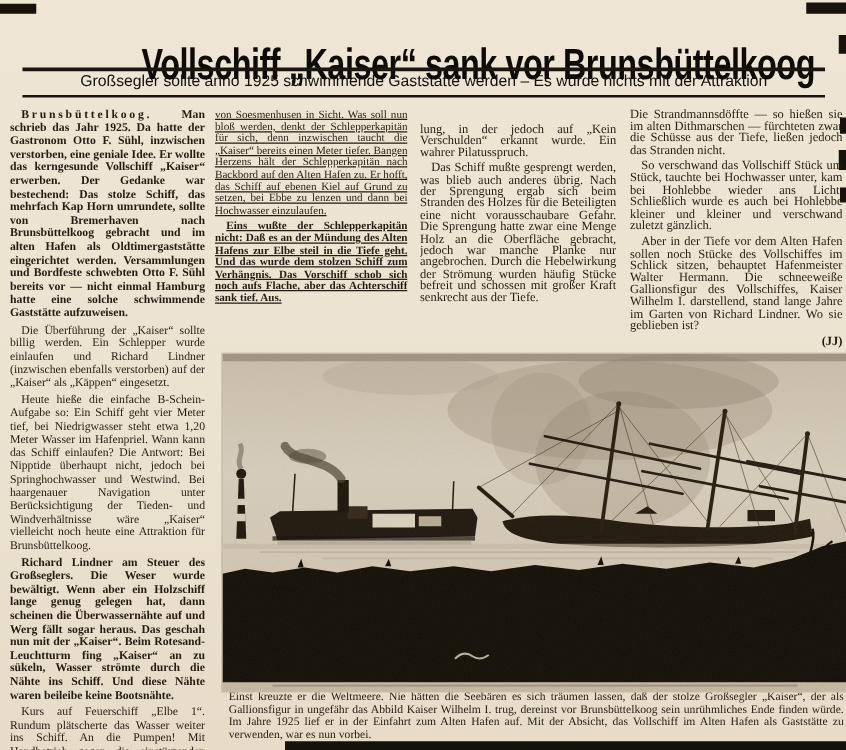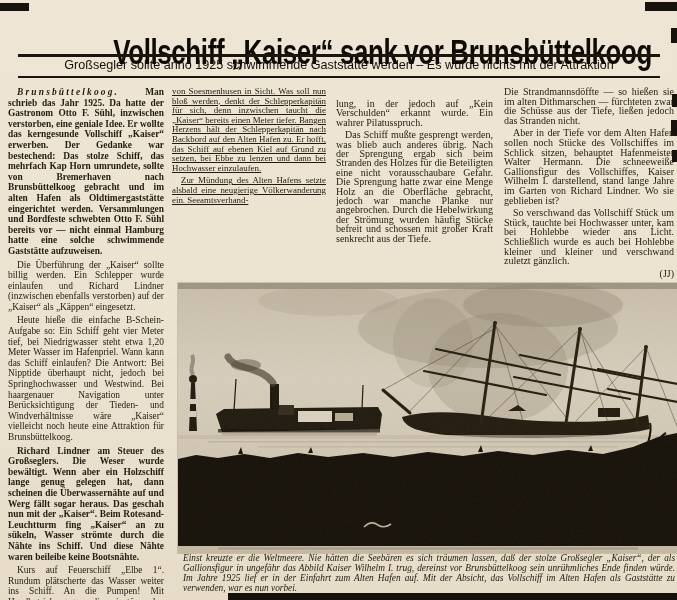--- a/index.html
+++ b/index.html
@@ -31,27 +31,27 @@
     font-size:12.6px;color:#14100a;
   }
   .col{position:absolute;top:87px;text-align:justify;overflow:hidden;}
   .col p{margin:0 0 3px 0;text-indent:9px;}
   .col p.ni{text-indent:0;}
   .col p.b{font-weight:bold;}
   .col1{left:8px;width:156px;height:513px;font-size:9.4px;line-height:10.6px;}
   .col2{left:172px;width:154px;height:196px;font-size:8.9px;line-height:9.6px;text-decoration:underline;}
   .col3{left:336px;width:157px;height:196px;font-size:10px;line-height:9.4px;margin-top:12px;}
   .col4{left:504px;width:170px;height:196px;font-size:10px;line-height:9.6px;}
-  .lead{font-weight:bold;letter-spacing:2.2px;margin-right:5px;font-style:italic;}
-  .sig{float:right;font-weight:normal;}
+  .lead{font-weight:bold;letter-spacing:2.2px;margin-right:5px;}
+  .sig{float:right;font-weight:bold;}
   .photo{position:absolute;left:178px;top:283px;width:499px;height:270px;
          box-shadow:0 0 0 1px rgba(140,125,100,.35);}
   .caption{
     position:absolute;left:183px;top:554px;width:492px;height:40px;overflow:hidden;
-    font-style:italic;font-size:9.3px;line-height:9.9px;color:#262017;text-align:justify;
+    font-size:9.3px;line-height:9.9px;color:#262017;text-align:justify;
   }
   .bottom-bar{position:absolute;left:228px;top:593px;width:449px;height:7px;background:#15110b;}
 </style>
 </head>
 <body>
 
 <div class="mark tl"></div>
 <div class="mark tr"></div>
 <div class="mark r1"></div>
 <div class="mark r2"></div>
@@ -66,32 +66,32 @@
 <div class="col col1">
   <p class="b"><span class="lead">Brunsbüttelkoog.</span> <span>Man schrieb das Jahr 1925. Da hatte der Gastronom Otto F. Sühl, inzwischen verstorben, eine geniale Idee. Er wollte das kerngesunde Vollschiff „Kaiser“ erwerben. Der Gedanke war bestechend: Das stolze Schiff, das mehrfach Kap Horn umrundete, sollte von Bremerhaven nach Brunsbüttelkoog gebracht und im alten Hafen als Oldtimergaststätte eingerichtet werden. Versammlungen und Bordfeste schwebten Otto F. Sühl bereits vor — nicht einmal Hamburg hatte eine solche schwimmende Gaststätte aufzuweisen.</span></p>
   <p>Die Überführung der „Kaiser“ sollte billig werden. Ein Schlepper wurde einlaufen und Richard Lindner (inzwischen ebenfalls verstorben) auf der „Kaiser“ als „Käppen“ eingesetzt.</p>
   <p>Heute hieße die einfache B-Schein-Aufgabe so: Ein Schiff geht vier Meter tief, bei Niedrigwasser steht etwa 1,20 Meter Wasser im Hafenpriel. Wann kann das Schiff einlaufen? Die Antwort: Bei Nipptide überhaupt nicht, jedoch bei Springhochwasser und Westwind. Bei haargenauer Navigation unter Berücksichtigung der Tieden- und Windverhältnisse wäre „Kaiser“ vielleicht noch heute eine Attraktion für Brunsbüttelkoog.</p>
   <p class="b">Richard Lindner am Steuer des Großseglers. Die Weser wurde bewältigt. Wenn aber ein Holzschiff lange genug gelegen hat, dann scheinen die Überwassernähte auf und Werg fällt sogar heraus. Das geschah nun mit der „Kaiser“. Beim Rotesand-Leuchtturm fing „Kaiser“ an zu sükeln, Wasser strömte durch die Nähte ins Schiff. Und diese Nähte waren beileibe keine Bootsnähte.</p>
   <p>Kurs auf Feuerschiff „Elbe 1“. Rundum plätscherte das Wasser weiter ins Schiff. An die Pumpen! Mit Handbetrieb gegen die einstürzenden Wasserkaskaden? Zudem herrschte in der Elbmündung rauhe See. Doch schließlich kommt der Leuchtturm</p>
 </div>
 
 <div class="col col2">
   <p class="ni">von Soesmenhusen in Sicht. Was soll nun bloß werden, denkt der Schlepperkapitän für sich, denn inzwischen taucht die „Kaiser“ bereits einen Meter tiefer. Bangen Herzens hält der Schlepperkapitän nach Backbord auf den Alten Hafen zu. Er hofft, das Schiff auf ebenen Kiel auf Grund zu setzen, bei Ebbe zu lenzen und dann bei Hochwasser einzulaufen.</p>
-  <p>Zur Mündung des Alten Hafens setzte alsbald eine neugierige Völkerwanderung ein. Seeamtsverhand-</p>
+  <p class="b">Eins wußte der Schlepperkapitän nicht: Daß es an der Mündung des Alten Hafens zur Elbe steil in die Tiefe geht. Und das wurde dem stolzen Schiff zum Verhängnis. Das Vorschiff schob sich noch aufs Flache, aber das Achterschiff sank tief. Aus.</p>
 </div>
 
 <div class="col col3">
   <p class="ni">lung, in der jedoch auf „Kein Verschulden“ erkannt wurde. Ein wahrer Pilatusspruch.</p>
   <p>Das Schiff mußte gesprengt werden, was blieb auch anderes übrig. Nach der Sprengung ergab sich beim Stranden des Holzes für die Beteiligten eine nicht vorausschaubare Gefahr. Die Sprengung hatte zwar eine Menge Holz an die Oberfläche gebracht, jedoch war manche Planke nur angebrochen. Durch die Hebelwirkung der Strömung wurden häufig Stücke befreit und schossen mit großer Kraft senkrecht aus der Tiefe.</p>
 </div>
 
 <div class="col col4">
   <p class="ni">Die Strandmannsdöffte — so hießen sie im alten Dithmarschen — fürchteten zwar die Schüsse aus der Tiefe, ließen jedoch das Stranden nicht.</p>
+  <p>So verschwand das Vollschiff Stück um Stück, tauchte bei Hochwasser unter, kam bei Hohlebbe wieder ans Licht. Schließlich wurde es auch bei Hohlebbe kleiner und kleiner und verschwand zuletzt gänzlich.</p>
   <p>Aber in der Tiefe vor dem Alten Hafen sollen noch Stücke des Vollschiffes im Schlick sitzen, behauptet Hafenmeister Walter Hermann. Die schneeweiße Gallionsfigur des Vollschiffes, Kaiser Wilhelm I. darstellend, stand lange Jahre im Garten von Richard Lindner. Wo sie geblieben ist?</p>
-  <p>So verschwand das Vollschiff Stück um Stück, tauchte bei Hochwasser unter, kam bei Hohlebbe wieder ans Licht. Schließlich wurde es auch bei Hohlebbe kleiner und kleiner und verschwand zuletzt gänzlich.</p>
   <p><span class="sig">(JJ)</span></p>
 </div>
 
 <div class="photo">
   <svg viewBox="0 0 499 270" width="499" height="270" xmlns="http://www.w3.org/2000/svg">
     <defs>
       <linearGradient id="sky" x1="0" y1="0" x2="0" y2="1">
         <stop offset="0" stop-color="#cbc1ad"></stop>
         <stop offset="0.35" stop-color="#dad1c0"></stop>
         <stop offset="0.65" stop-color="#d4cab7"></stop>

